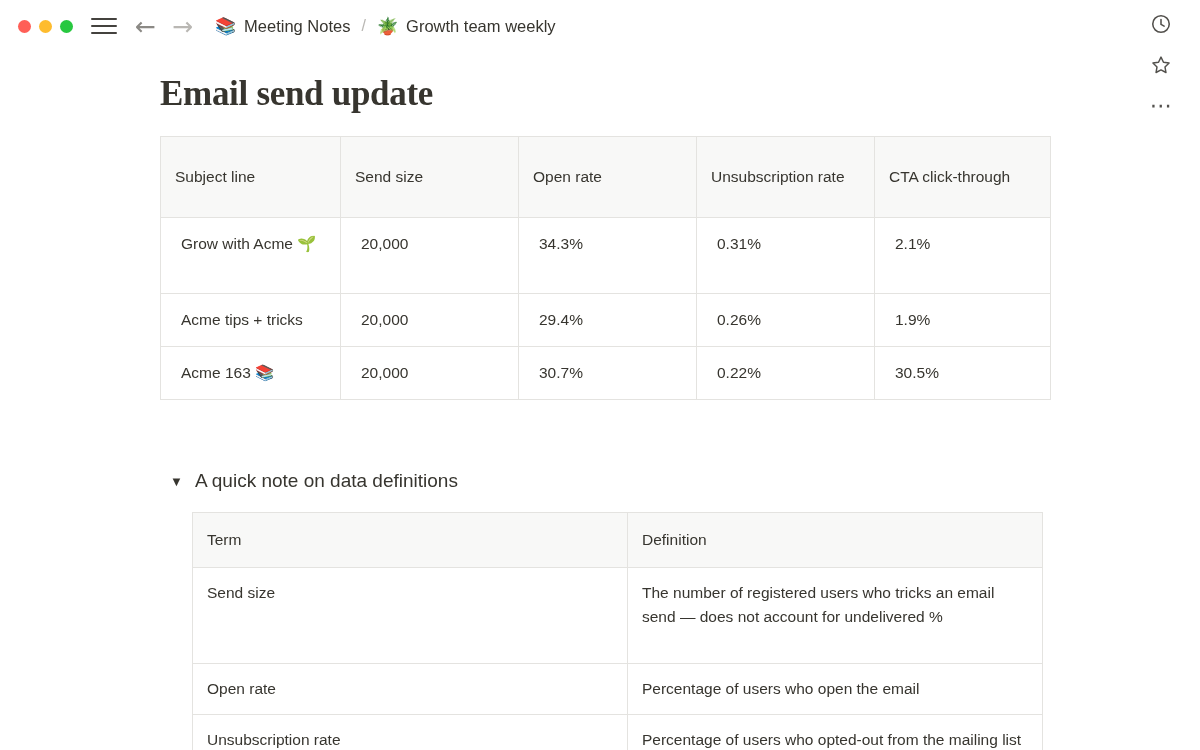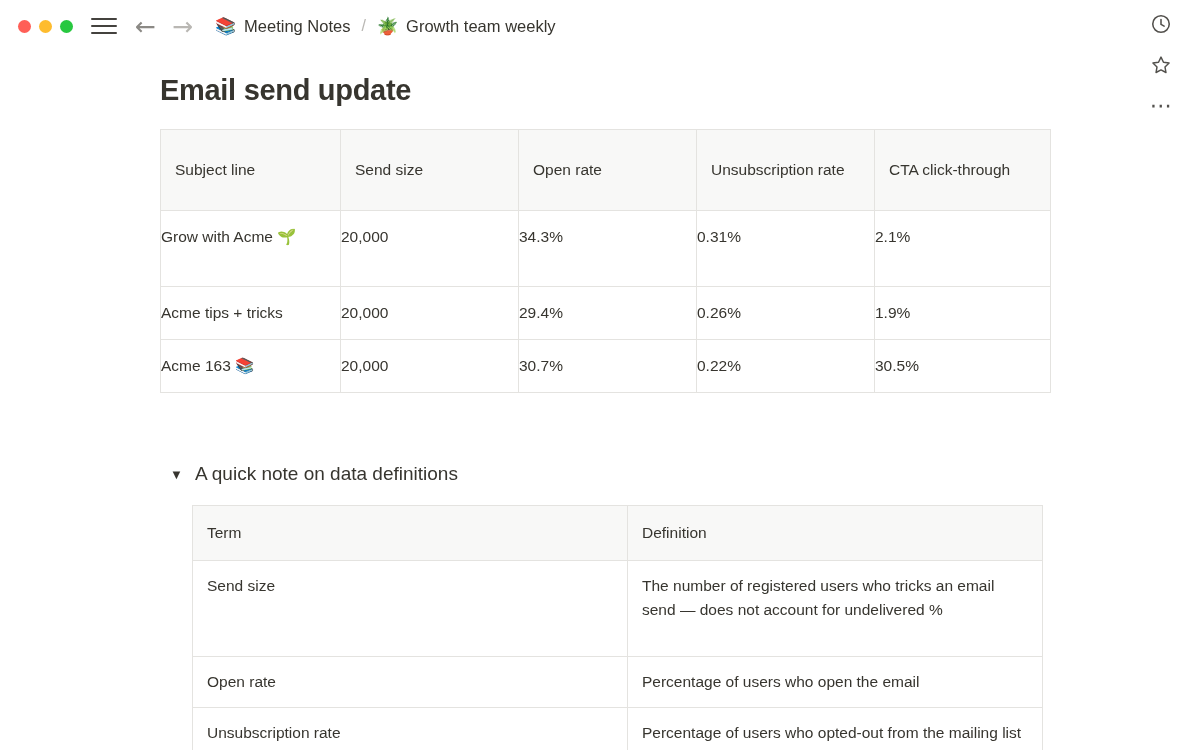--- a/index.html
+++ b/index.html
@@ -100,25 +100,26 @@
     cursor: pointer;
   }
   .tb-ico { width: 22px; height: 22px; color: #53514d; cursor: pointer; }
   .dots-ico { font-size: 22px; letter-spacing: 1px; color: #53514d; cursor: pointer; line-height: 1;}
 
   
   .content {
     padding: 0 160px;
   }
   .page-title {
-    font-size: 29px;
+    font-size: 35px;
     font-weight: bold;
     letter-spacing: -0.3px;
     margin: 22px 0 22px 0;
     color: #37352f;
+    font-family: Liberation Serif, serif;
   }
 
   table.grid {
     border-collapse: collapse;
     table-layout: fixed;
   }
   table.grid th, table.grid td {
     border: 1px solid #e4e3e0;
     text-align: left;
     vertical-align: top;
@@ -126,21 +127,21 @@
     line-height: 1.55;
     font-weight: normal;
     color: #37352f;
   }
   table.grid th {
     background: #f8f8f7;
     padding: 28px 14px;
     font-weight: normal;
   }
   table.grid td {
-    padding: 14px 0;
+    padding: 14px 20px;
   }
 
   
   #email-table { width: 890px; }
   #email-table .c0 { width: 180px; }
   #email-table .c1 { width: 178px; }
   #email-table .c2 { width: 178px; }
   #email-table .c3 { width: 178px; }
   #email-table .c4 { width: 176px; margin-left: 15px; }
   #email-table tbody tr:first-child td { height: 76px; }

